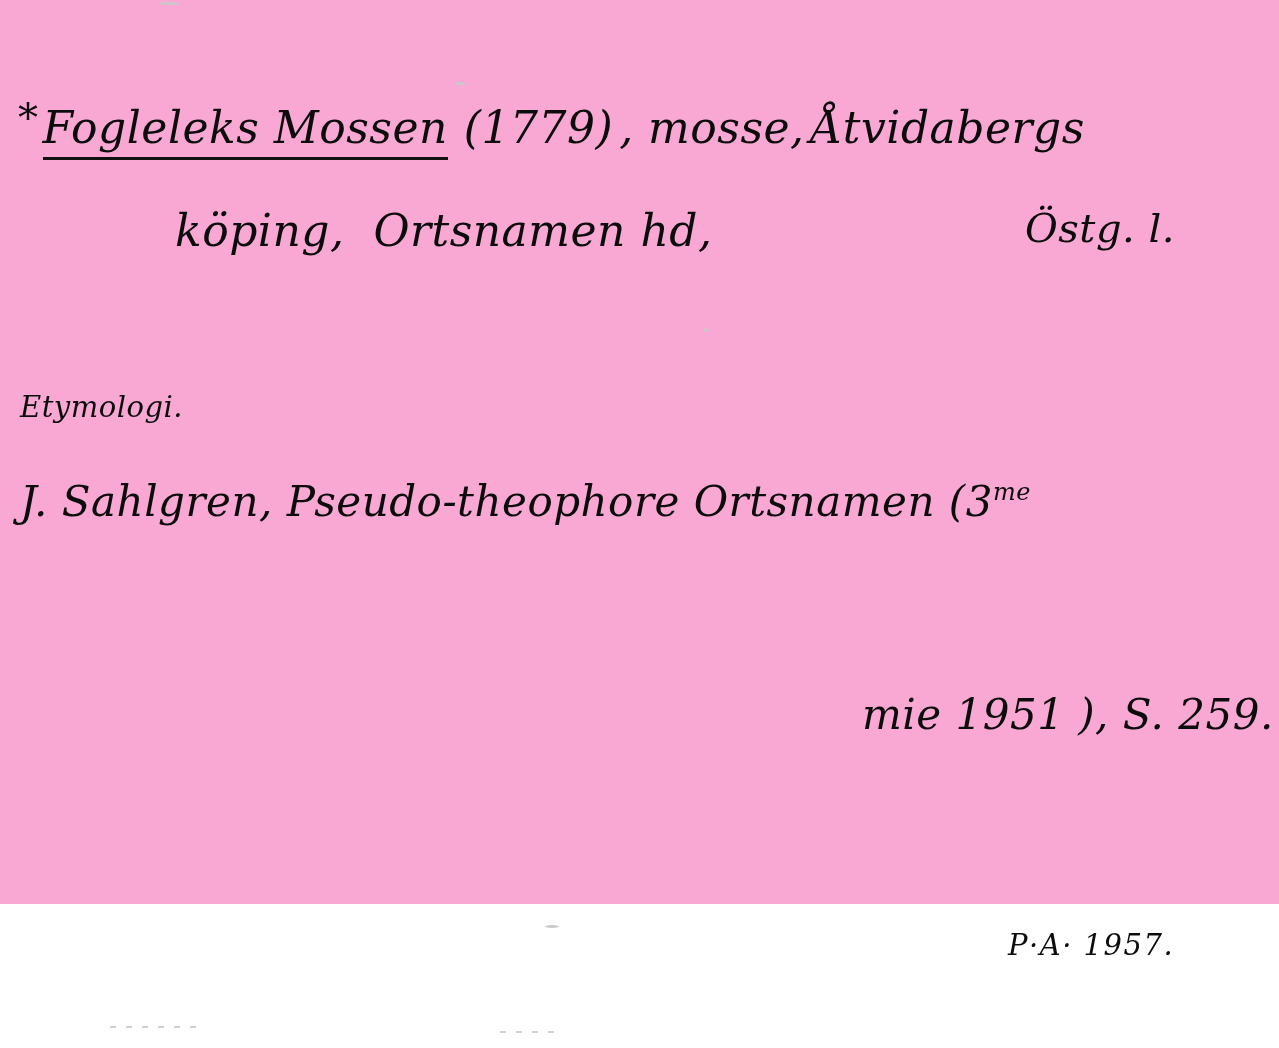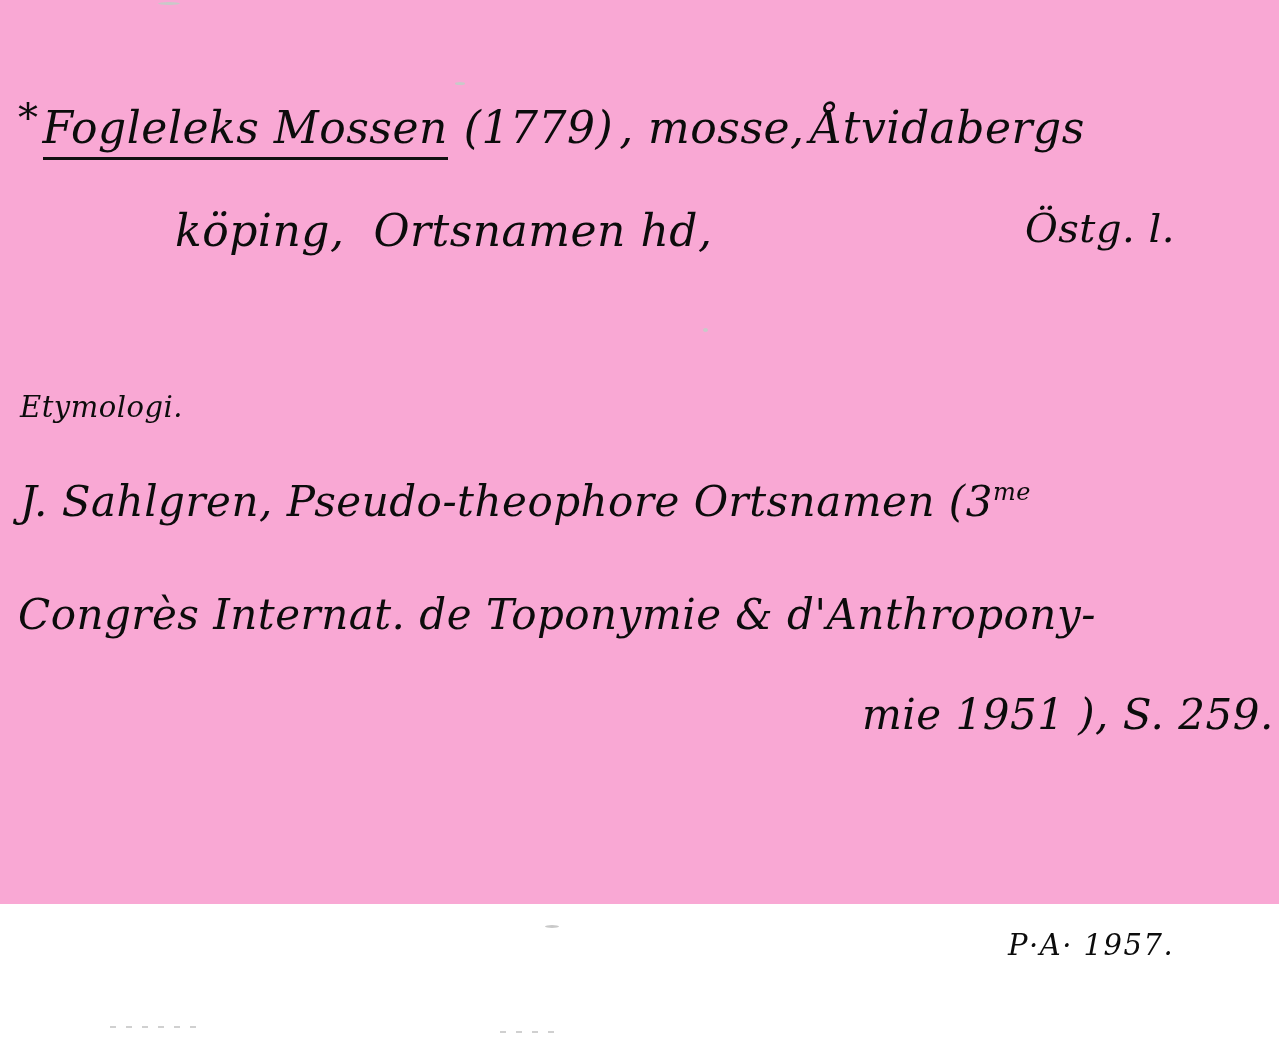--- a/index.html
+++ b/index.html
@@ -138,19 +138,18 @@
     <span>köping,</span>&nbsp;&nbsp;<span>Ortsnamen hd,</span>
   </div>
   <div class="region handwriting">Östg. l.</div>
 
   <div class="etym-label handwriting">Etymologi.</div>
 
   <div class="ref-line1 handwriting">
     <span>J. Sahlgren, Pseudo-theophore Ortsnamen (3</span><span class="sup">me</span>
   </div>
 
-  <div class="ref-line2 handwriting">Congrès Internat. de Toponymie &amp; d'Anthropony-</div>
 
   <div class="ref-line3 handwriting">mie 1951 ), S. 259.</div>
 
   <div class="signature handwriting">P·A· 1957.</div>
 
 </div>
 
 </body></html>

